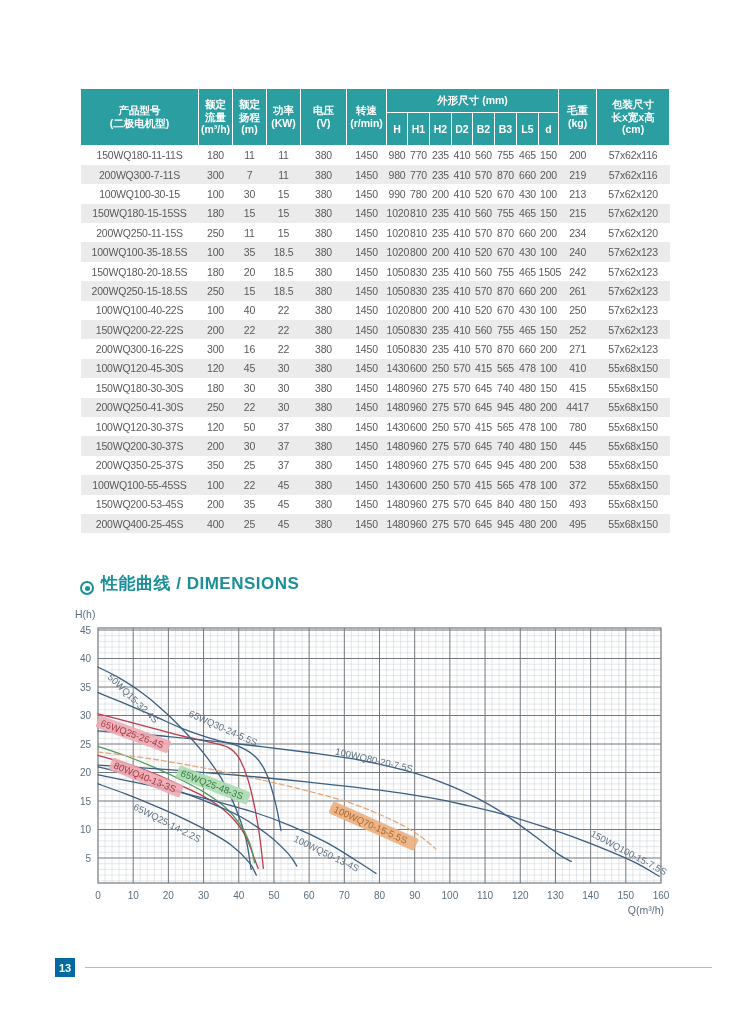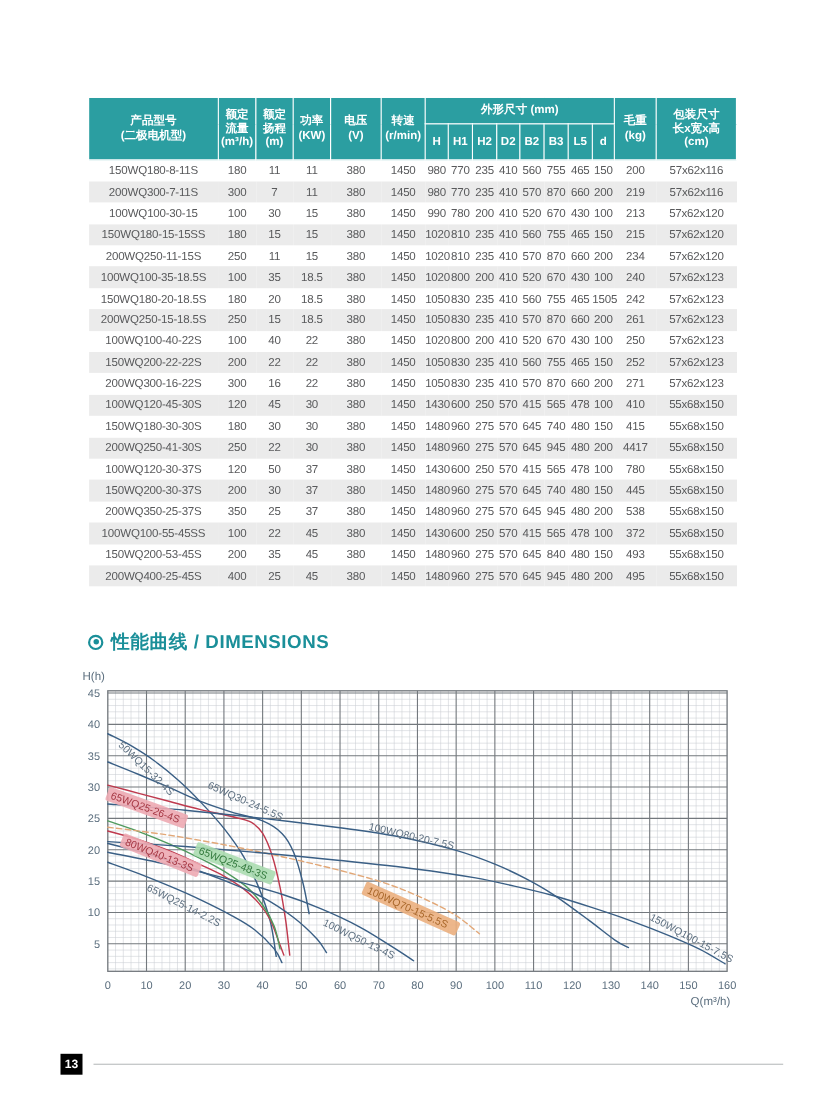--- a/index.html
+++ b/index.html
@@ -20,35 +20,35 @@
   }
   table.spec thead tr:first-child { height:24px; }
   table.spec thead tr:last-child  { height:33px; }
   table.spec td {
     font-size:10.5px; color:#58595b; text-align:center; vertical-align:middle;
     height:19.4px; padding:0; letter-spacing:-0.2px; white-space:nowrap;
   }
   table.spec tbody tr:nth-child(even) { background:#ebebeb; }
   
   .section-title {
-    position:absolute; left:80px; top:572px; display:flex; align-items:center;
+    position:absolute; left:80px; top:572px; display:flex; align-items:flex-end;
     color:#1a8f99; font-size:17px; font-weight:bold; letter-spacing:0.5px;
   }
   .dot-icon {
     width:14px; height:14px; border:2px solid #1a8f99; border-radius:50%;
     display:inline-flex; align-items:center; justify-content:center; margin-right:7px;
   }
   .dot-icon span { width:5px; height:5px; background:#1a8f99; border-radius:50%; display:block; }
   
   .chart { position:absolute; left:0px; top:600px; width:750px; height:330px; }
   
   .footer { position:absolute; left:0; top:956px; width:750px; height:24px; }
   .page-num {
     position:absolute; left:55px; top:2px; width:20px; height:19px;
-    background:#000000; color:#fff; font-size:11px; font-weight:bold;
+    background:#0369a1; color:#fff; font-size:11px; font-weight:bold;
     display:flex; align-items:center; justify-content:center;
   }
   .footer-line { position:absolute; left:85px; top:11px; width:627px; height:1px; background:#b9bcbe; }
 </style>
 </head>
 <body>
 
 <div class="page">
 
   <table class="spec">
@@ -99,21 +99,21 @@
           <th>H2</th>
           <th>D2</th>
           <th>B2</th>
           <th>B3</th>
           <th>L5</th>
           <th>d</th>
         </tr>
     </thead>
     <tbody id="spec-body">
         <tr>
-          <td>150WQ180-8-11S</td>
+          <td>150WQ180-11-11S</td>
           <td>180</td>
           <td>11</td>
           <td>11</td>
           <td>380</td>
           <td>1450</td>
           <td>980</td>
           <td>770</td>
           <td>235</td>
           <td>410</td>
           <td>560</td>

